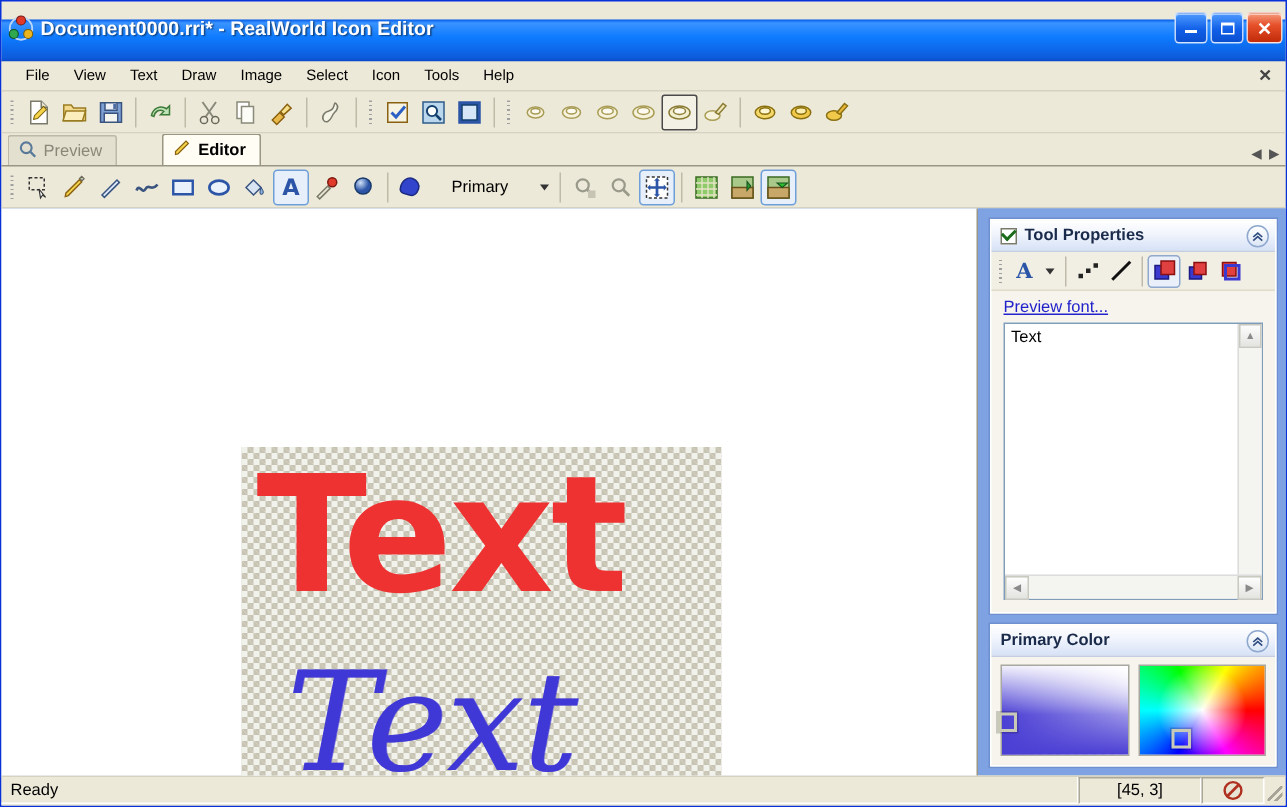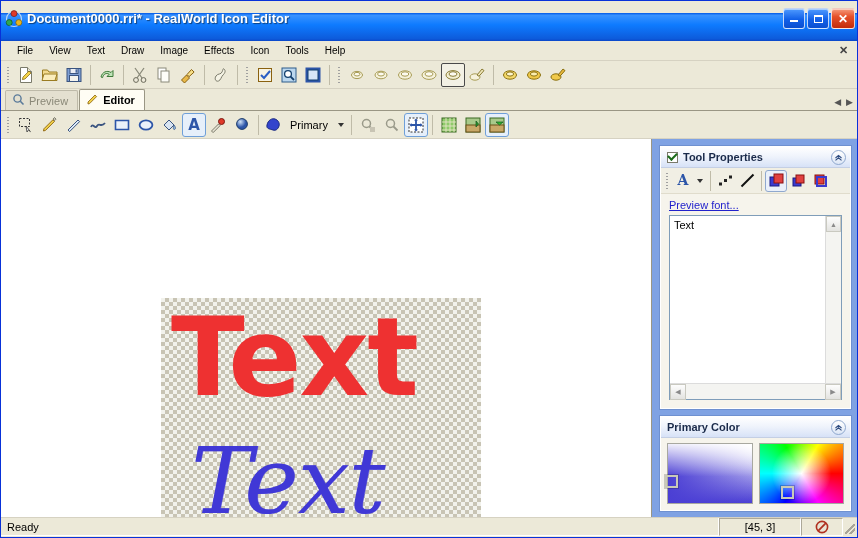--- a/index.html
+++ b/index.html
@@ -67,37 +67,37 @@
     width:24px; height:24px; display:flex; align-items:center; justify-content:center;
     cursor:default; border:1px solid transparent; border-radius:2px; position:relative;
   }
   .tbtn.pressed { border:1px solid #4A4A4A; background:#F3F1E5; }
   .tbtn.sel { border:1px solid #6F9FD8; background:#E6EFFA; border-radius:3px;}
   .tsep { width:1px; height:20px; background:#BFBBA8; margin:0 4px; flex:0 0 1px; }
   
   .tabstrip {
     height:22px; flex:0 0 22px; background:#ECE9D8;
     display:flex; align-items:flex-end; padding-left:4px;
-    border-bottom:1px solid #9A9684; position:relative;
+    border-bottom:1px solid #9A9684; position:relative;gap:29px;
   }
   .tab {
     height:20px; display:flex; align-items:center; gap:4px;
     padding:0 9px 0 6px; font-size:11px; cursor:default;
     border:1px solid #BDB9A8; border-bottom:none; background:#E4E0D0; color:#8A8878;
     border-radius:2px 2px 0 0; margin-right:1px;
   }
   .tab.active { background:#FFFDF4; color:#000; font-weight:bold; border-color:#9A9684; height:21px;}
   .tab-arrows { position:absolute; right:4px; bottom:3px; display:flex; gap:5px; color:#555; font-size:9px;}
   
   .edtoolbar {
     height:28px; flex:0 0 28px; background:#ECE9D8;
     display:flex; align-items:center; padding-left:2px;
     border-bottom:1px solid #D6D2C2;
   }
-  .colorbtn { display:flex; align-items:center; gap:8px; padding:0 3px 0 2px; cursor:default; height:22px;justify-content:flex-end;}
+  .colorbtn { display:flex; align-items:center; gap:19px; padding:0 3px 0 2px; cursor:default; height:22px;justify-content:flex-end;}
   .colorbtn span.lbl { font-size:11px; }
   .caret { width:0;height:0;border-left:3px solid transparent;border-right:3px solid transparent;border-top:4px solid #333; margin-left:2px;}
   
   .bodysplit { flex:1 1 auto; display:flex; min-height:0; background:#7FA2E3; }
   .canvaswrap {
     flex:1 1 auto; background:#FFFFFF; position:relative; overflow:hidden;
     border-right:1px solid #9A9684;
   }
   .canvas {
     position:absolute; left:160px; top:159px; width:320px; height:320px;
@@ -248,21 +248,21 @@
       </div>
     </div>
   </div>
 
   <div class="menubar">
     <div class="menuitem">File</div>
     <div class="menuitem">View</div>
     <div class="menuitem">Text</div>
     <div class="menuitem">Draw</div>
     <div class="menuitem">Image</div>
-    <div class="menuitem">Effects</div>
+    <div class="menuitem">Select</div>
     <div class="menuitem">Icon</div>
     <div class="menuitem">Tools</div>
     <div class="menuitem">Help</div>
     <div class="menu-close">✕</div>
   </div>
 
   <div class="toolbar">
     <div class="grip"></div>
 
     <div class="tbtn">

